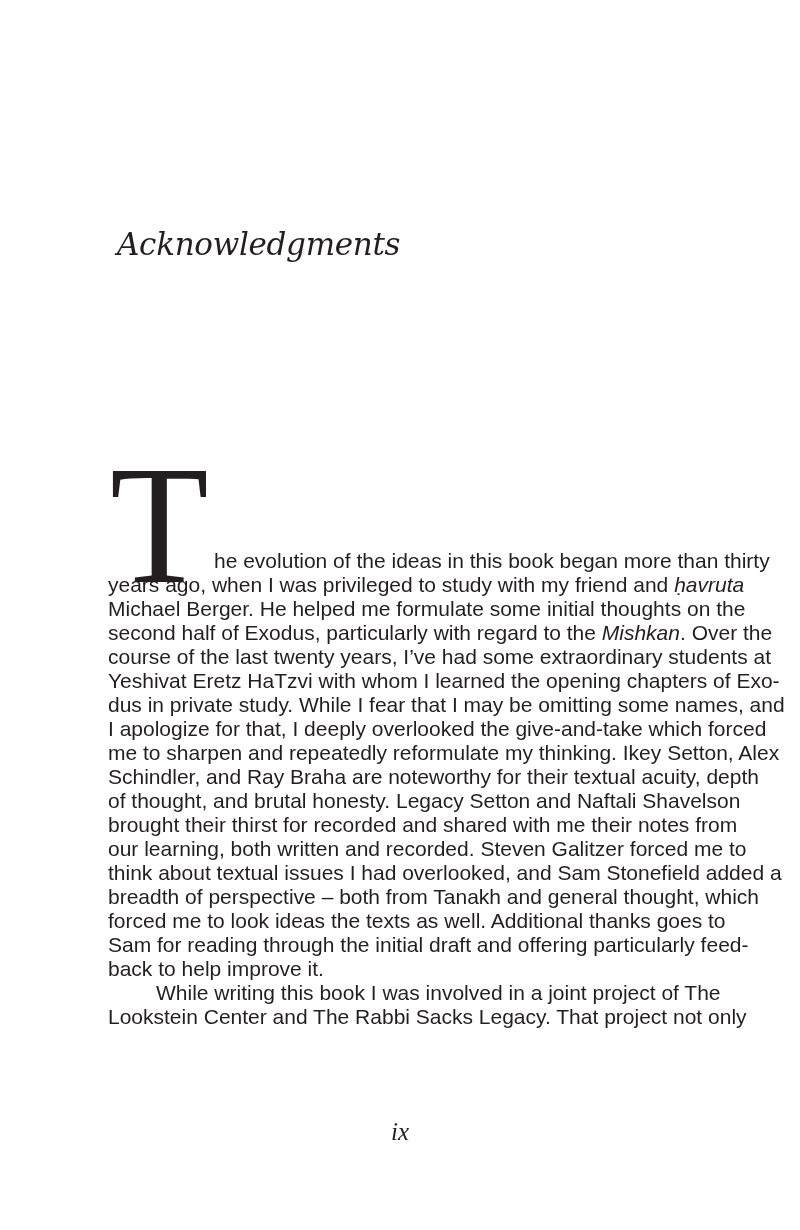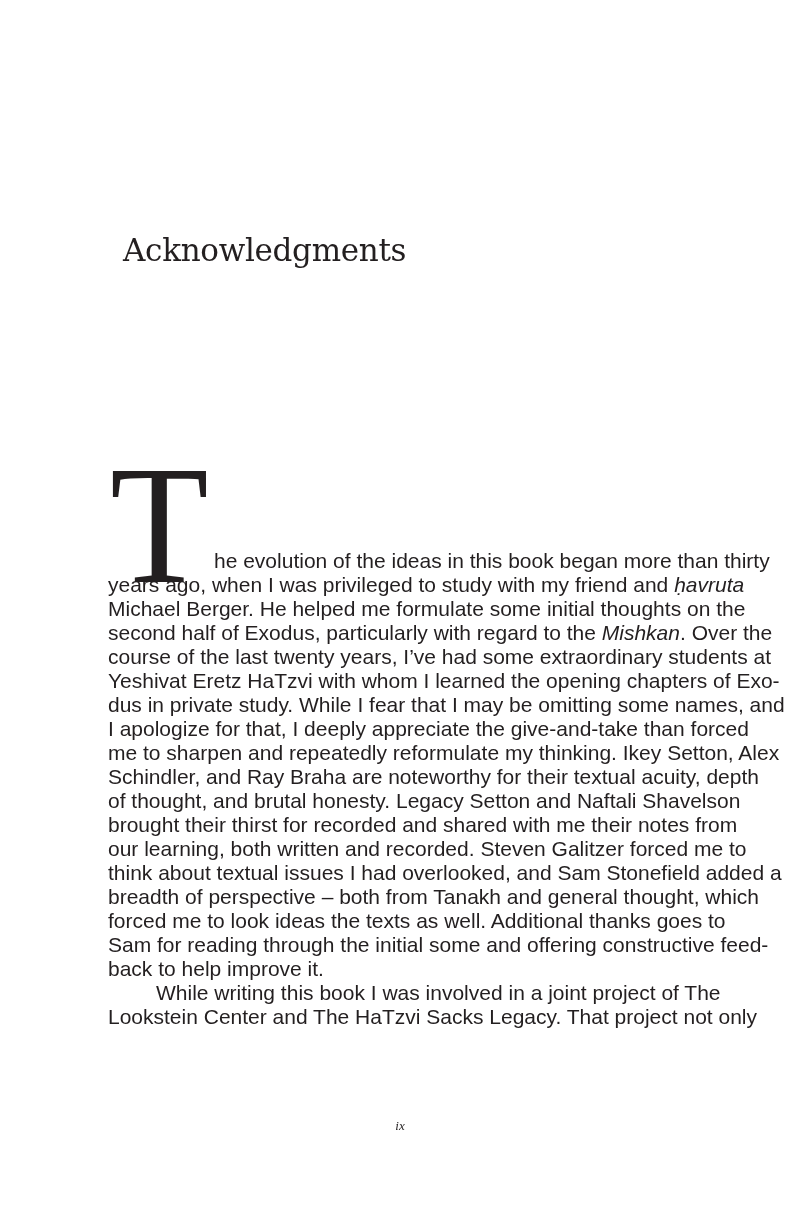--- a/index.html
+++ b/index.html
@@ -1,65 +1,65 @@
 <!DOCTYPE html>
 <html><head>
   <meta charset="utf-8">
   <style>
     html, body { margin: 0; padding: 0; background: #ffffff; }
     body { width: 800px; height: 1230px; position: relative; overflow: hidden; color: #231f20; }
     .title {
       position: absolute; left: 107px; top: 216px;
       font-family: "DejaVu Serif", "Liberation Serif", serif;
-      font-size: 31px; letter-spacing: -0.3px;
-      color: #231f20; margin: 16px; font-weight: normal;
+      font-style: italic; font-size: 31px; letter-spacing: -0.3px;
+      color: #231f20; margin: 10px; font-weight: normal;
     }
     .dropcap {
       position: absolute; left: 110px; top: 440px;
       font-family: "Liberation Serif", serif;
       font-size: 170px; line-height: 1; color: #231f20;
       transform: scaleX(0.95); transform-origin: left top;
     }
     .line {
       position: absolute; height: 24px; line-height: 24px;
       font-family: Liberation Sans, sans-serif; font-size: 21px;
       white-space: nowrap; text-align: justify; text-align-last: justify;
       color: #231f20;
     }
     .line.full { left: 108px; width: 574px; }
     .line.first { left: 214px; width: 468px; }
     .line.indent { left: 156px; width: 519px; }
     .line.last { left: 108px; text-align: center; text-align-last: left; }
     .line i { font-style: italic; }
     .pagenum {
       position: absolute; left: 0; width: 800px; top: 1118px; text-align: center;
-      font-family: "Liberation Serif", serif; font-style: italic; font-size: 13px; color: #231f20;
+      font-family: "Liberation Serif", serif; font-style: italic; font-size: 25px; color: #231f20;
     }
   </style>
 </head>
 <body>
 
 <h1 class="title">Acknowledgments</h1>
 
 <div class="dropcap">T</div>
 
 <div class="line first" style="top:549px">he evolution of the ideas in this book began more than thirty</div>
 <div class="line full" style="top:573px"><span>years ago, when I was privileged to study with my friend and</span> <i>ḥavruta</i></div>
 <div class="line full" style="top:597px">Michael Berger. He helped me formulate some initial thoughts on the</div>
 <div class="line full" style="top:621px"><span>second half of Exodus, particularly with regard to the</span> <i>Mishkan</i><span>. Over the</span></div>
 <div class="line full" style="top:645px">course of the last twenty years, I’ve had some extraordinary students at</div>
 <div class="line full" style="top:669px">Yeshivat Eretz HaTzvi with whom I learned the opening chapters of Exo-</div>
 <div class="line full" style="top:693px">dus in private study. While I fear that I may be omitting some names, and</div>
-<div class="line full" style="top:717px">I apologize for that, I deeply appreciate the give-and-take than forced</div>
+<div class="line full" style="top:717px">I apologize for that, I deeply overlooked the give-and-take which forced</div>
 <div class="line full" style="top:741px">me to sharpen and repeatedly reformulate my thinking. Ikey Setton, Alex</div>
 <div class="line full" style="top:765px">Schindler, and Ray Braha are noteworthy for their textual acuity, depth</div>
 <div class="line full" style="top:789px">of thought, and brutal honesty. Legacy Setton and Naftali Shavelson</div>
 <div class="line full" style="top:813px">brought their thirst for recorded and shared with me their notes from</div>
 <div class="line full" style="top:837px">our learning, both written and recorded. Steven Galitzer forced me to</div>
 <div class="line full" style="top:861px">think about textual issues I had overlooked, and Sam Stonefield added a</div>
 <div class="line full" style="top:885px">breadth of perspective  – both from Tanakh and general thought, which</div>
 <div class="line full" style="top:909px">forced me to look ideas the texts as well. Additional thanks goes to</div>
-<div class="line full" style="top:933px">Sam for reading through the initial some and offering constructive feed-</div>
+<div class="line full" style="top:933px">Sam for reading through the initial draft and offering particularly feed-</div>
 <div class="line last" style="top:957px">back to help improve it.</div>
 <div class="line indent" style="top:981px">While writing this book I was involved in a joint project of The</div>
-<div class="line full" style="top:1005px">Lookstein Center and The HaTzvi Sacks Legacy. That project not only</div>
+<div class="line full" style="top:1005px">Lookstein Center and The Rabbi Sacks Legacy. That project not only</div>
 
 <div class="pagenum">ix</div>
 
 </body></html>

